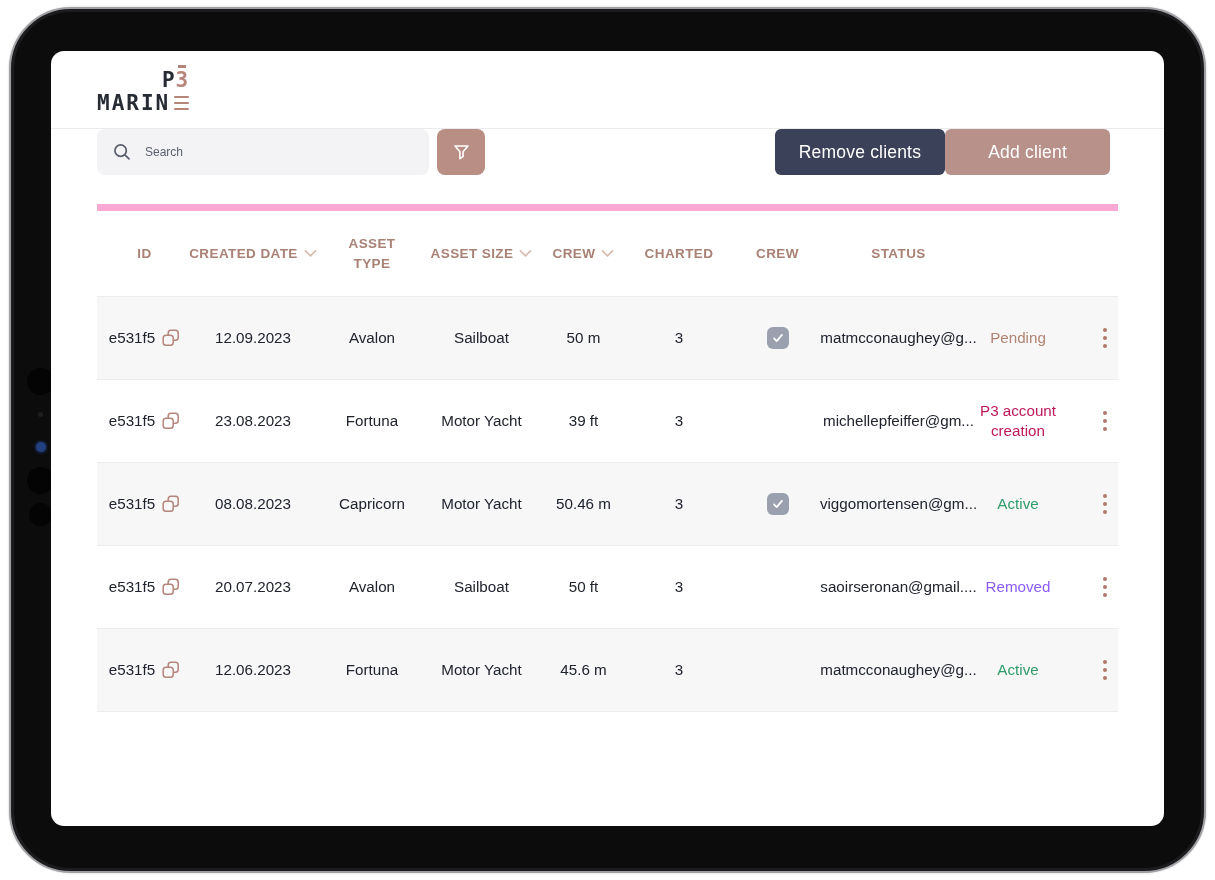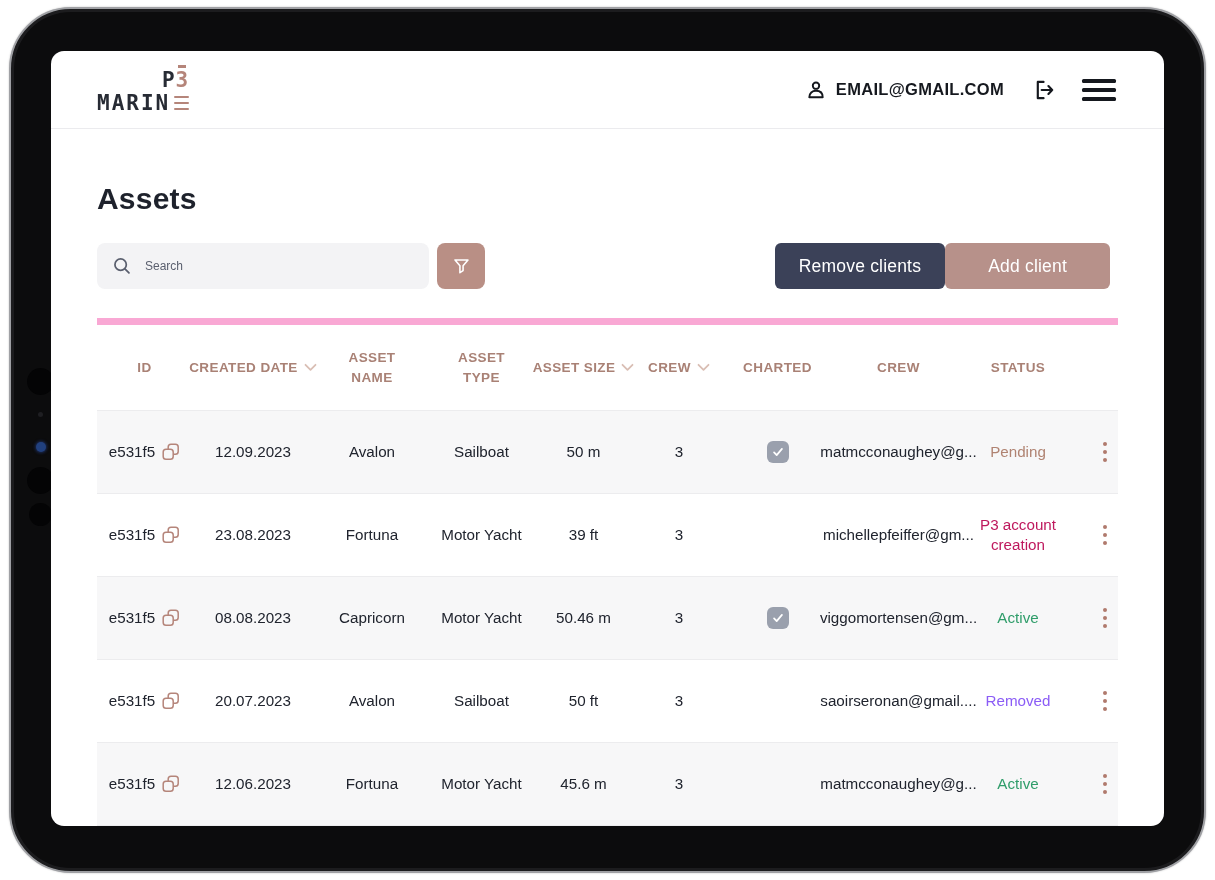--- a/index.html
+++ b/index.html
@@ -106,46 +106,23 @@
       </div>
       <div class="logo-bottom">
         <span>MARIN</span>
         <span class="logo-e">
             <span></span>
             <span></span>
             <span></span>
           </span>
       </div>
     </div>
-    <div class="hdr-right">
-      <div class="account">
-        <span class="icon-btn">
-          <svg width="22" height="22" viewBox="0 0 24 24" fill="none" stroke="#15181e" stroke-width="2.1" stroke-linejoin="round">
-            <circle cx="12" cy="7.3" r="3.5"></circle>
-            <path d="M4.7 20h14.6c0-4.8-3.2-7.1-7.3-7.1S4.7 15.2 4.7 20Z"></path>
-          </svg>
-        </span>
-        <span>EMAIL@GMAIL.COM</span>
-      </div>
-      <span class="icon-btn">
-        <svg width="26" height="26" viewBox="0 0 24 24" fill="none" stroke="#15181e" stroke-width="2" stroke-linecap="round" stroke-linejoin="round">
-          <path d="M12.5 4.5H7.2v15h5.3"></path>
-          <path d="M10.8 12h9.7M17 8.4l3.5 3.6L17 15.6"></path>
-        </svg>
-      </span>
-      <span class="burger">
-          <span></span>
-          <span></span>
-          <span></span>
-        </span>
-    </div>
   </div>
 
   <div class="content">
-    <h1 class="page-title">Assets</h1>
 
     <div class="toolbar">
       <div class="search-box">
         <span style="display:flex;">
           <svg width="22" height="22" viewBox="0 0 24 24" fill="none" stroke="#5a5f6e" stroke-width="1.9" stroke-linecap="round">
             <circle cx="10.5" cy="10.5" r="6.2"></circle>
             <path d="M15.2 15.2 L19.6 19.6"></path>
           </svg>
         </span>
         <input type="text" placeholder="Search" style="">
@@ -169,23 +146,20 @@
           </div>
           <div class="th">
             <span class="th-label">CREATED DATE</span>
             <span style="display:flex;">
               <svg width="13" height="9" viewBox="0 0 13 9" fill="none" stroke="#d9beb4" stroke-width="1.8" stroke-linecap="round" stroke-linejoin="round">
                 <path d="M1.5 1.8 L6.5 6.8 L11.5 1.8"></path>
               </svg>
             </span>
           </div>
           <div class="th">
-            <span class="th-label stacked">ASSET NAME</span>
-          </div>
-          <div class="th">
             <span class="th-label stacked">ASSET TYPE</span>
           </div>
           <div class="th">
             <span class="th-label">ASSET SIZE</span>
             <span style="display:flex;">
               <svg width="13" height="9" viewBox="0 0 13 9" fill="none" stroke="#d9beb4" stroke-width="1.8" stroke-linecap="round" stroke-linejoin="round">
                 <path d="M1.5 1.8 L6.5 6.8 L11.5 1.8"></path>
               </svg>
             </span>
           </div>

